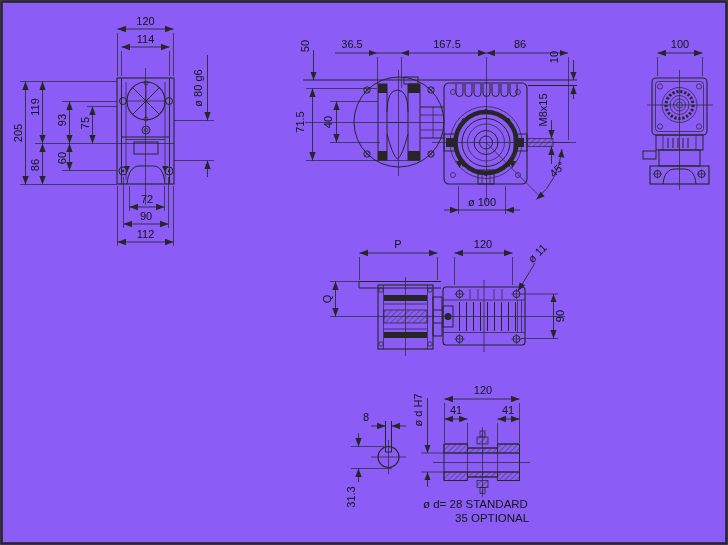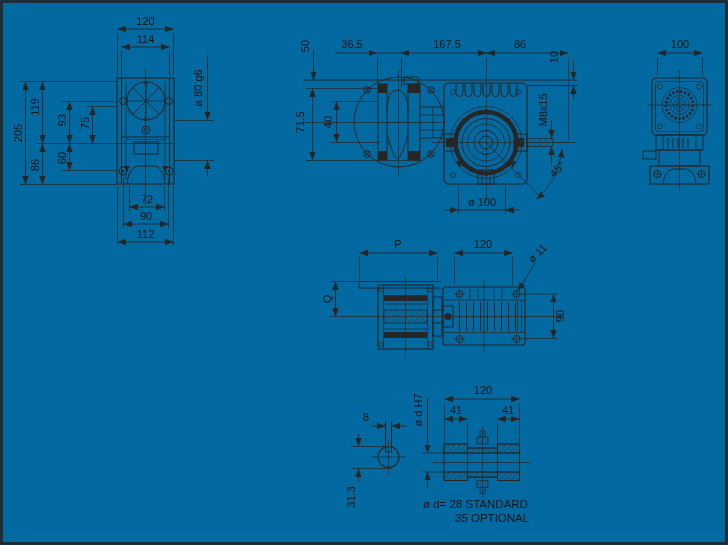--- a/index.html
+++ b/index.html
@@ -1,16 +1,16 @@
 <!DOCTYPE html>
 <html><head>
 <meta charset="utf-8">
 <style>
   html,body{margin:0;padding:0;background:#fff;}
-  .canvas{position:relative;width:728px;height:545px;background:#0369a1;overflow:hidden;
+  .canvas{position:relative;width:728px;height:545px;background:#8b5cf6;overflow:hidden;
           font-family:"Liberation Sans",sans-serif;}
   svg{position:absolute;left:0;top:0;}
   #drw line,#drw path,#drw rect,#drw circle,#drw polygon,#drw polyline{
     stroke:#262626;fill:none;stroke-width:1;}
   #drw .thin{stroke-width:0.7;}
   #drw .med{stroke-width:1.1;}
   #drw .dim{stroke-width:0.85;}
   #drw .fillk{fill:#262626;stroke:none;}
   #drw .hatch{fill:url(#hat);stroke:#262626;stroke-width:0.7;}
   #drw .ring{stroke-width:4.5;}

